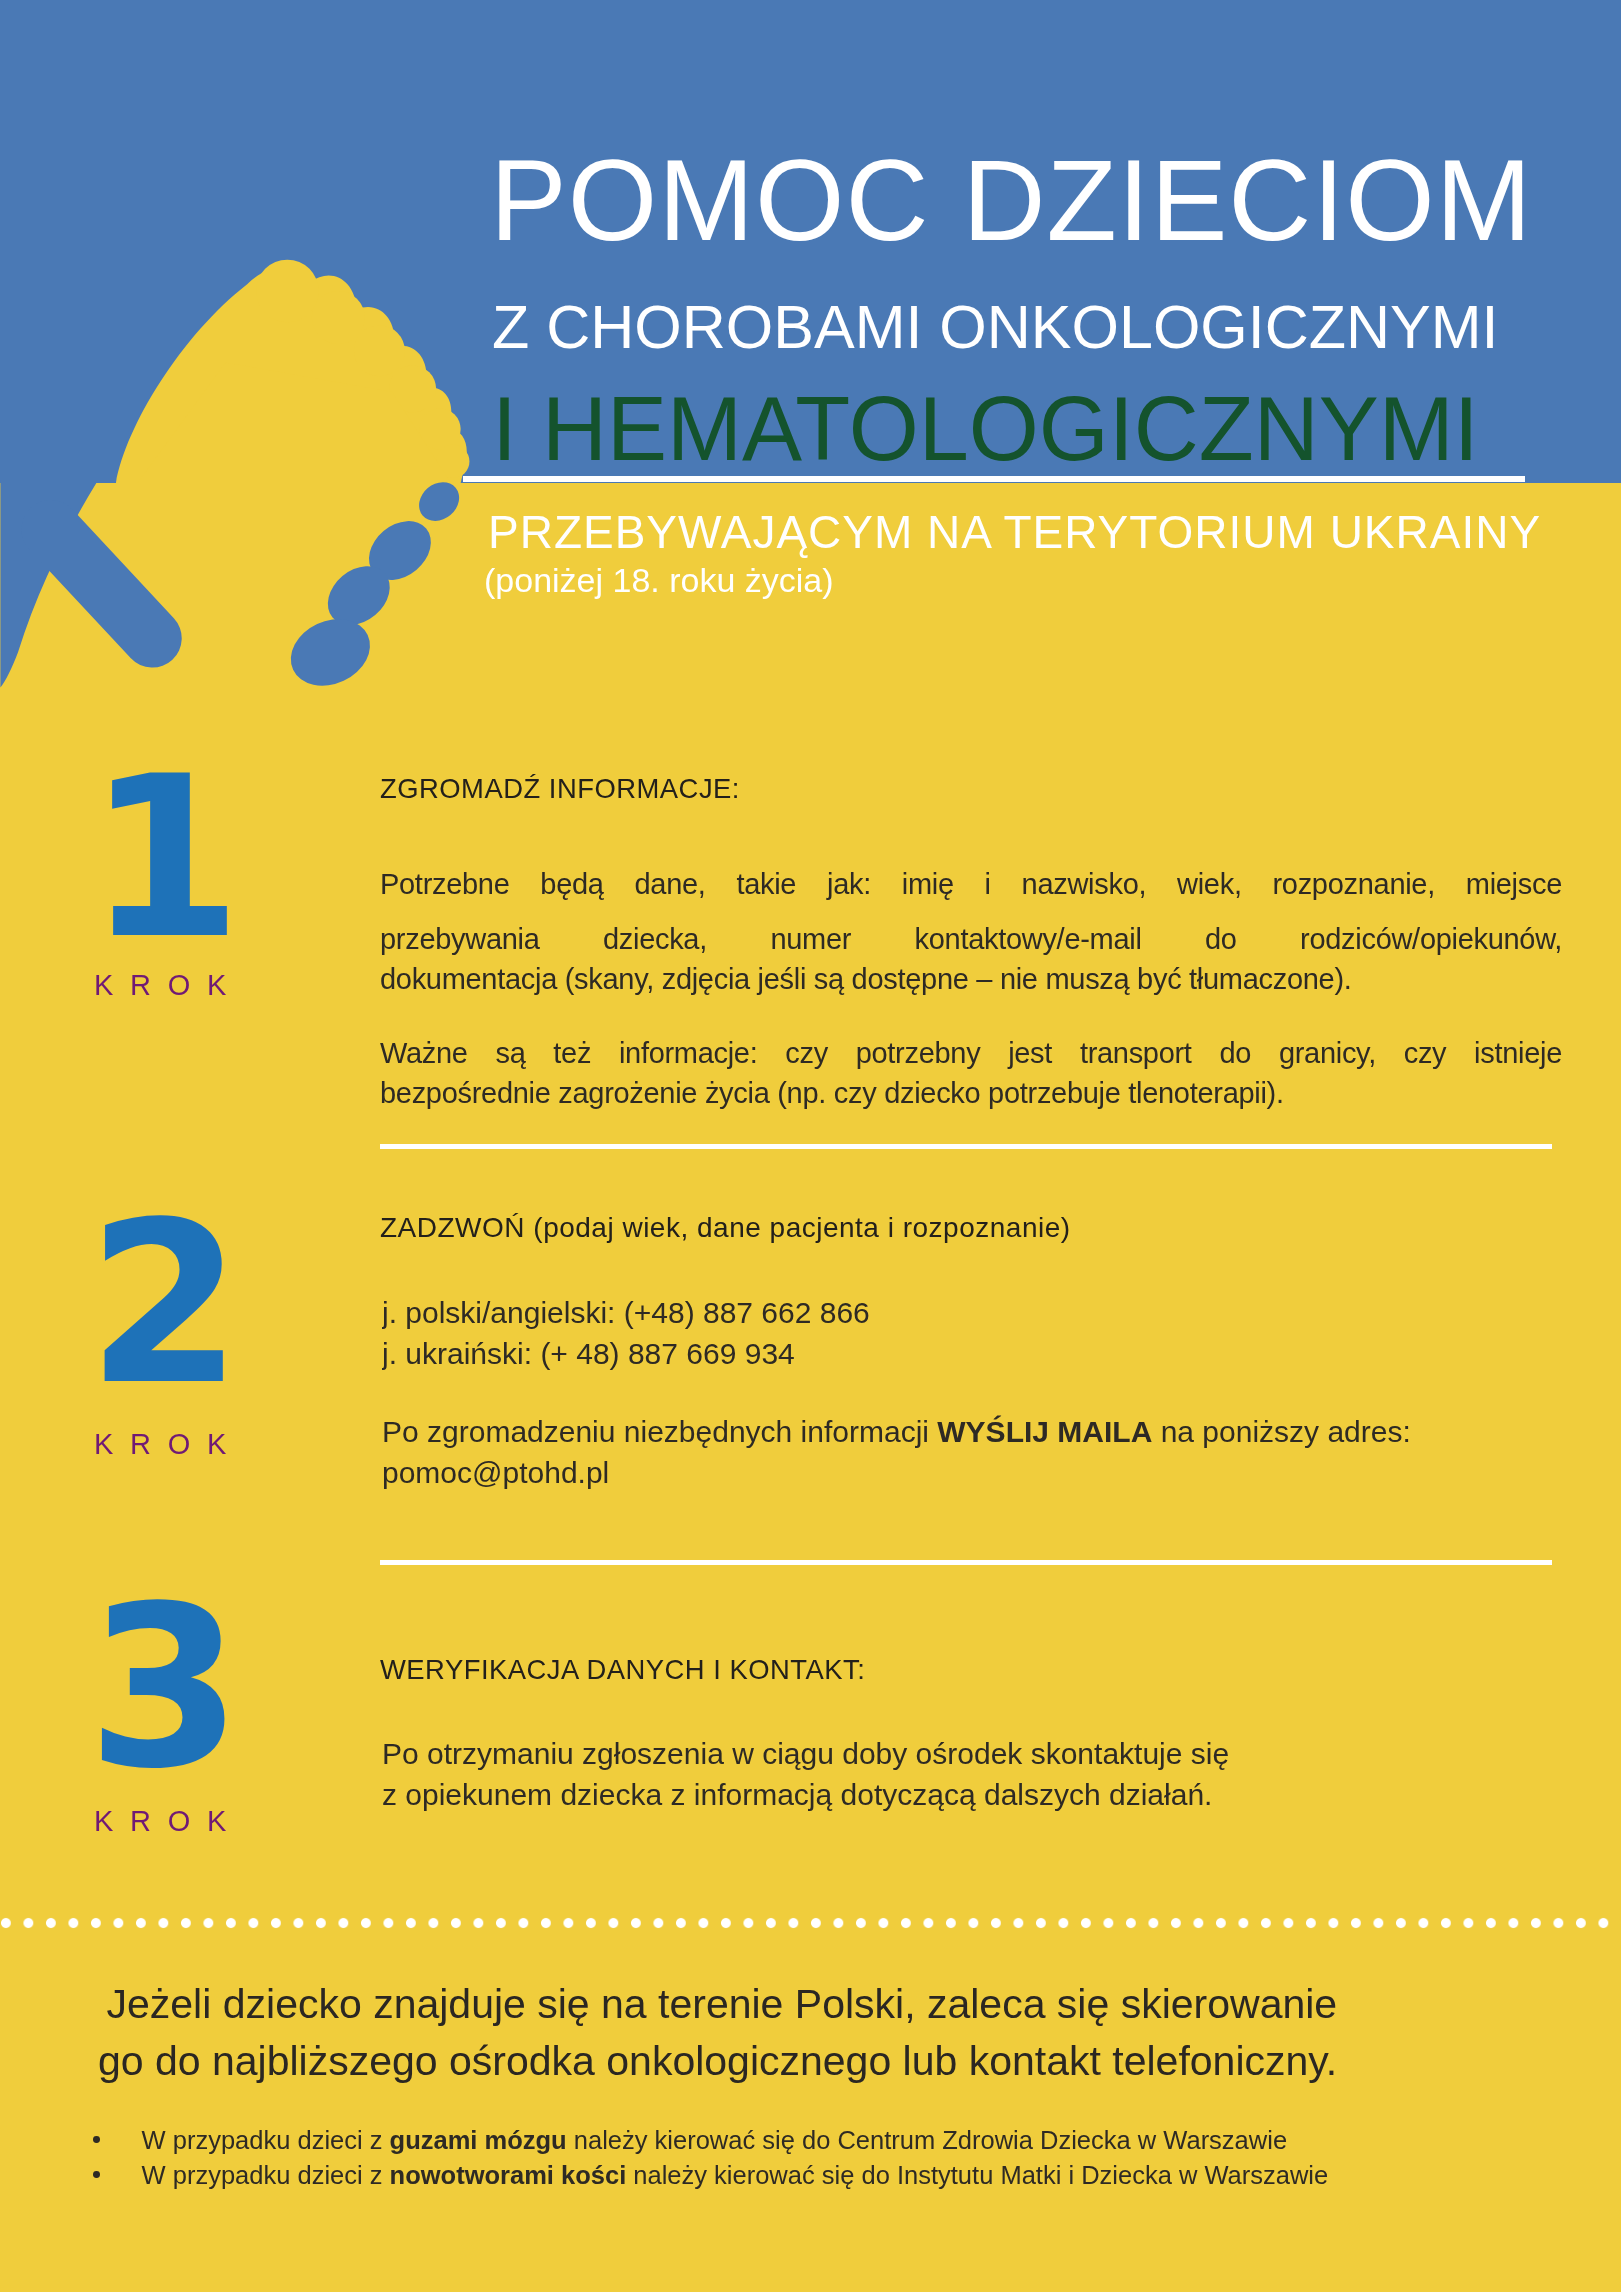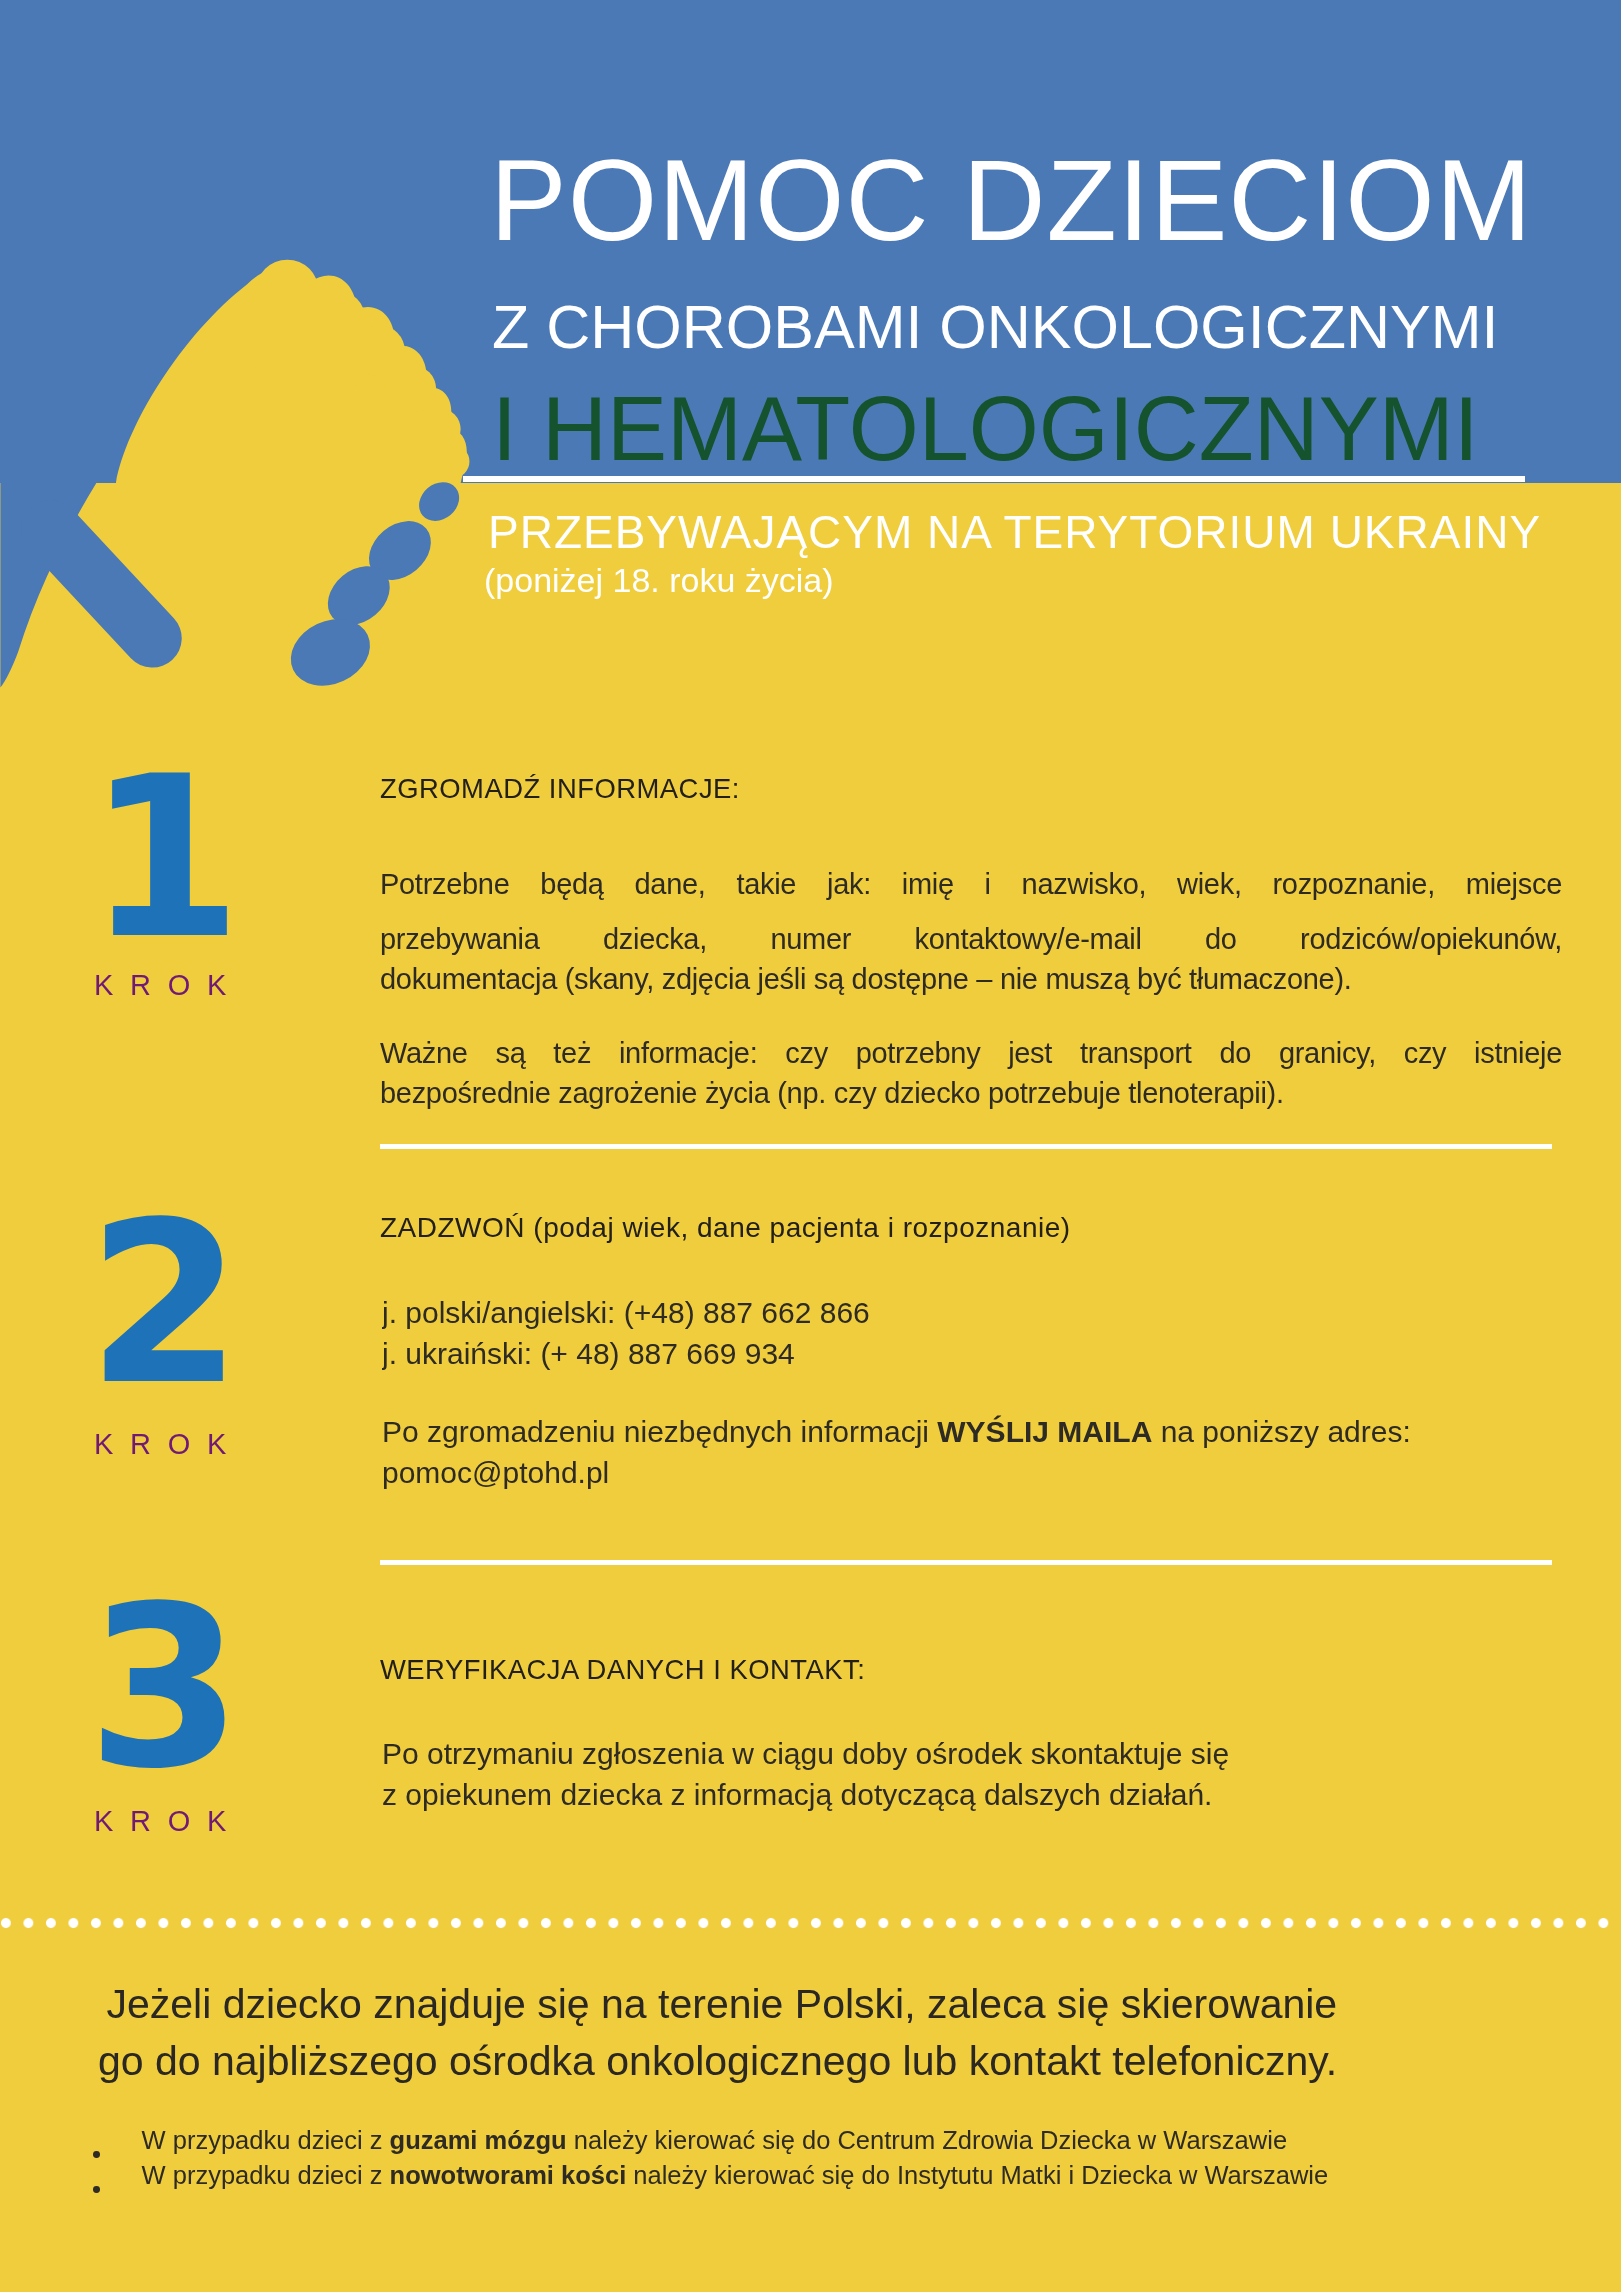--- a/index.html
+++ b/index.html
@@ -41,21 +41,21 @@
   .div1{top:1144px;} .div2{top:1560px;}
 
   
   .dots{position:absolute;left:0;top:1917px;width:1621px;height:11.8px;
     background-image:radial-gradient(circle at 5.9px 5.9px,#fff 4.5px,rgba(255,255,255,0) 5.3px);
     background-size:22.5px 11.8px;background-repeat:repeat-x;}
 
   
   .notice{position:absolute;left:98px;top:1976px;font-size:41px;line-height:57px;color:#2B2722;}
   .bullets{position:absolute;left:93px;top:2123px;font-size:25.5px;line-height:35px;color:#2E2A24;}
-  .bullet-row{display:flex;align-items:flex-end;height:35px;}
+  .bullet-row{display:flex;align-items:flex-start;height:35px;}
   .bdot{flex:0 0 auto;width:6.9px;height:6.9px;border-radius:50%;background:#2E2A24;margin:12.7px 13.7px 0 0;}
   .btxt{flex:0 0 auto;padding-left:28px;white-space:nowrap;}
   .bullet-row .btxt{padding-left:28px;}
 </style>
 </head>
 <body>
 
 <div class="page">
 
   <div class="band"></div>

